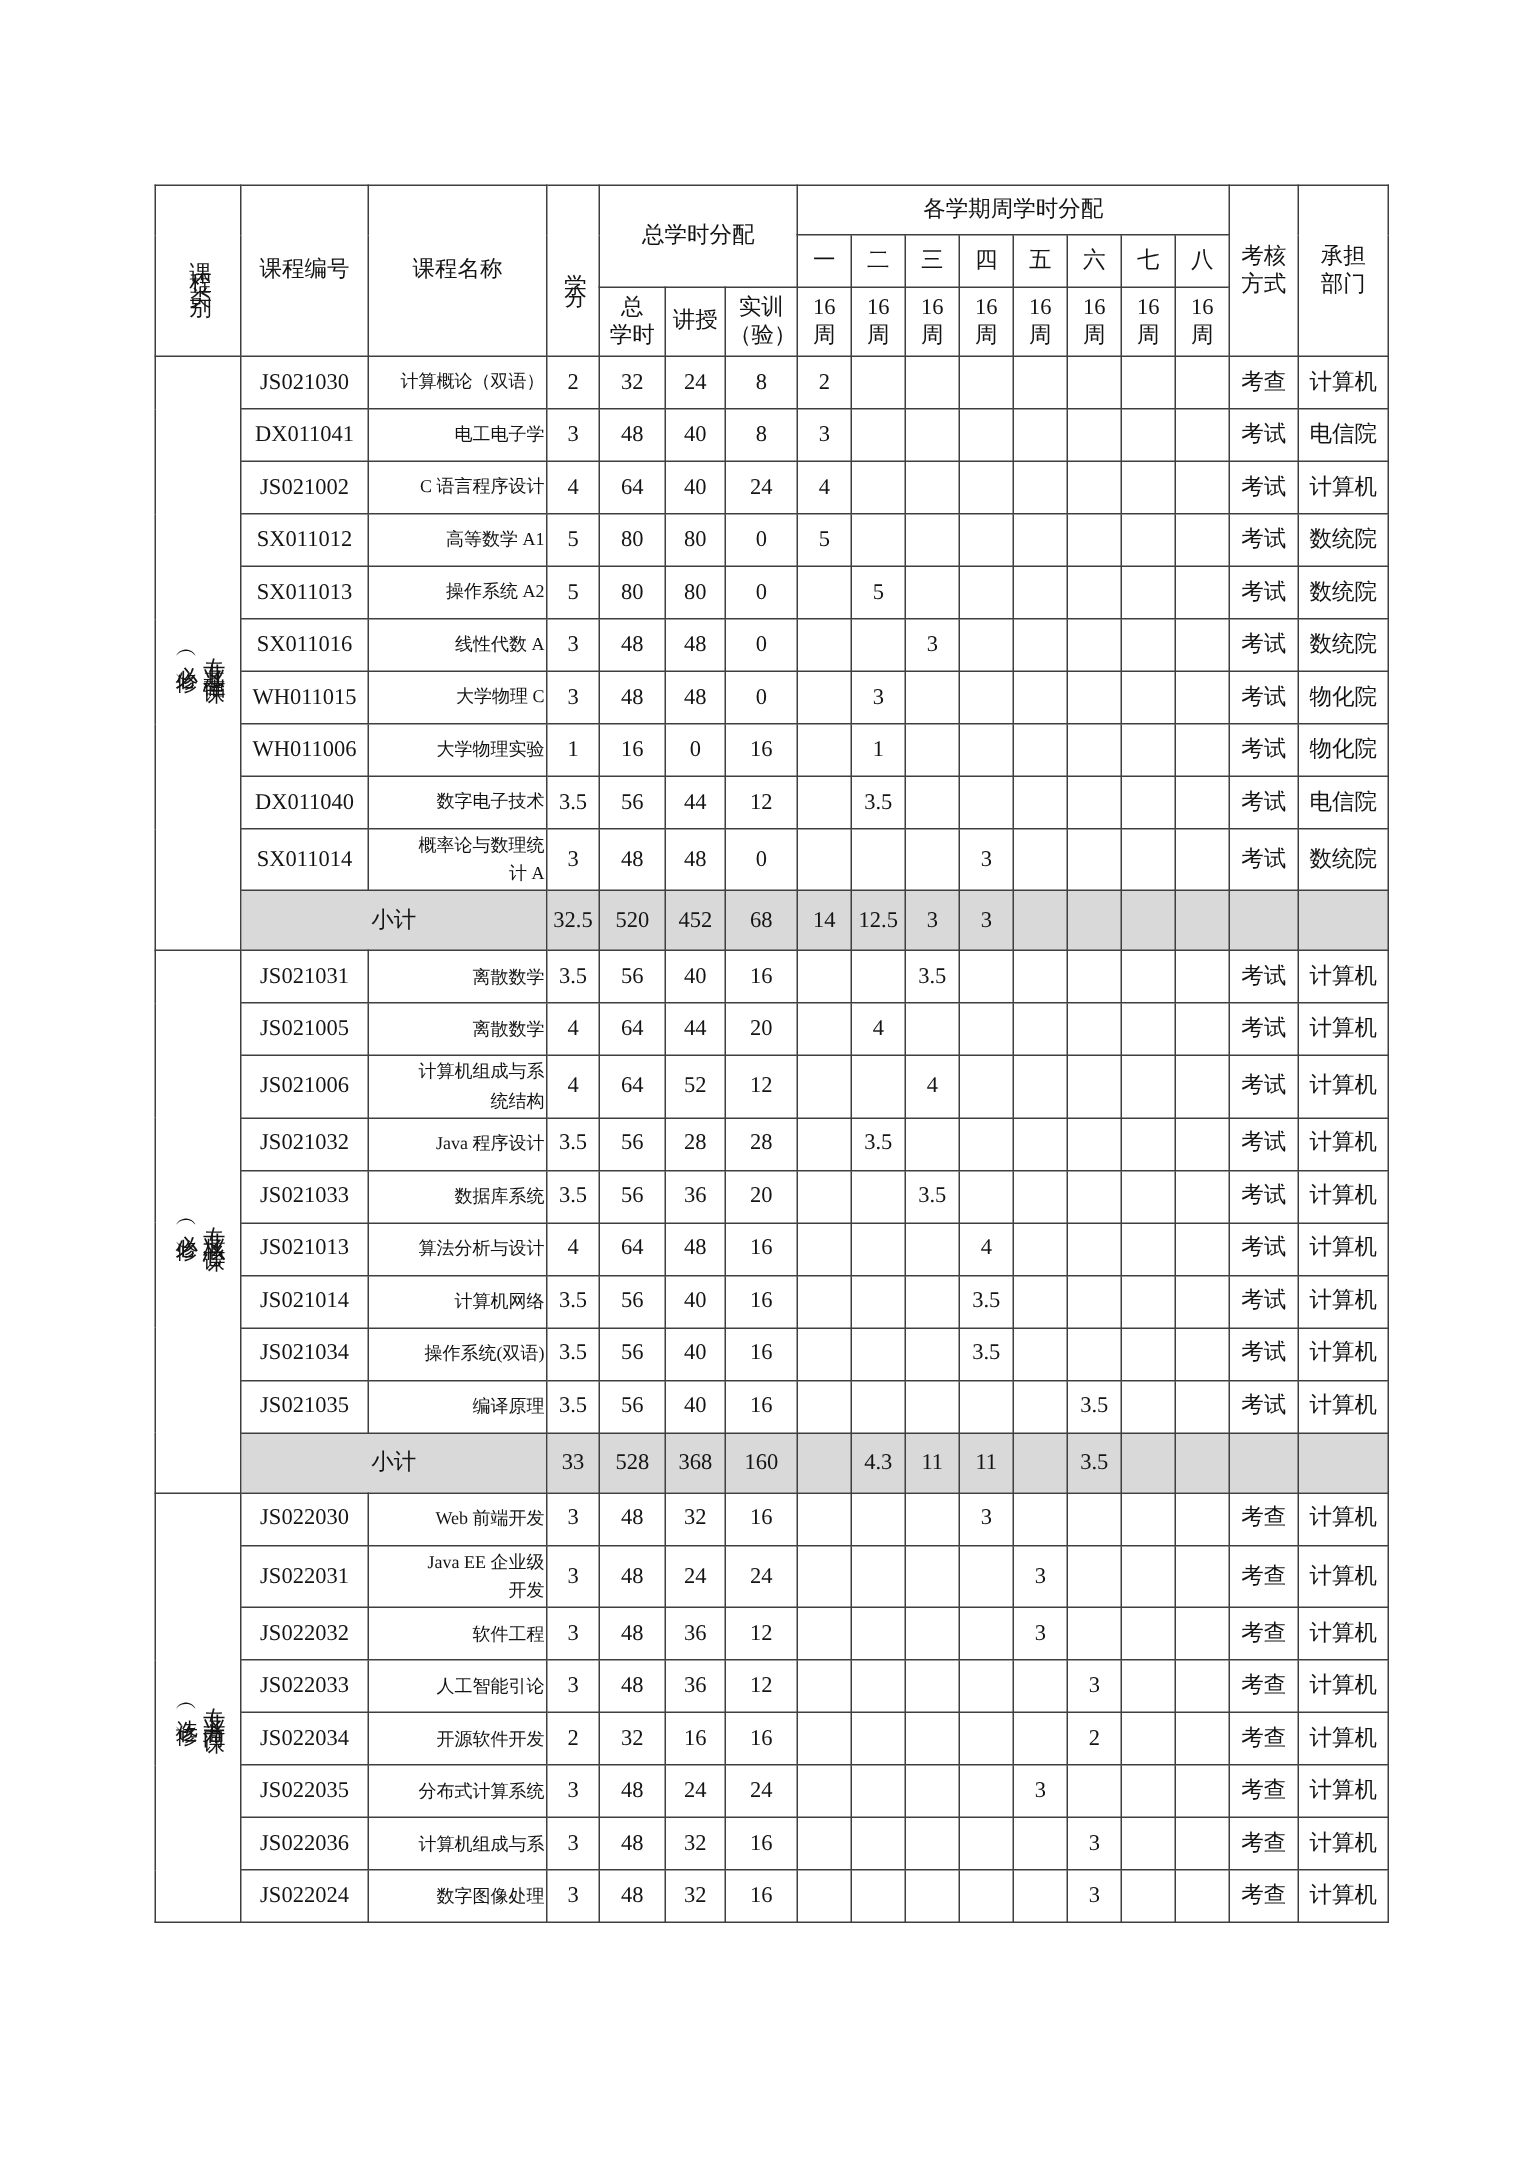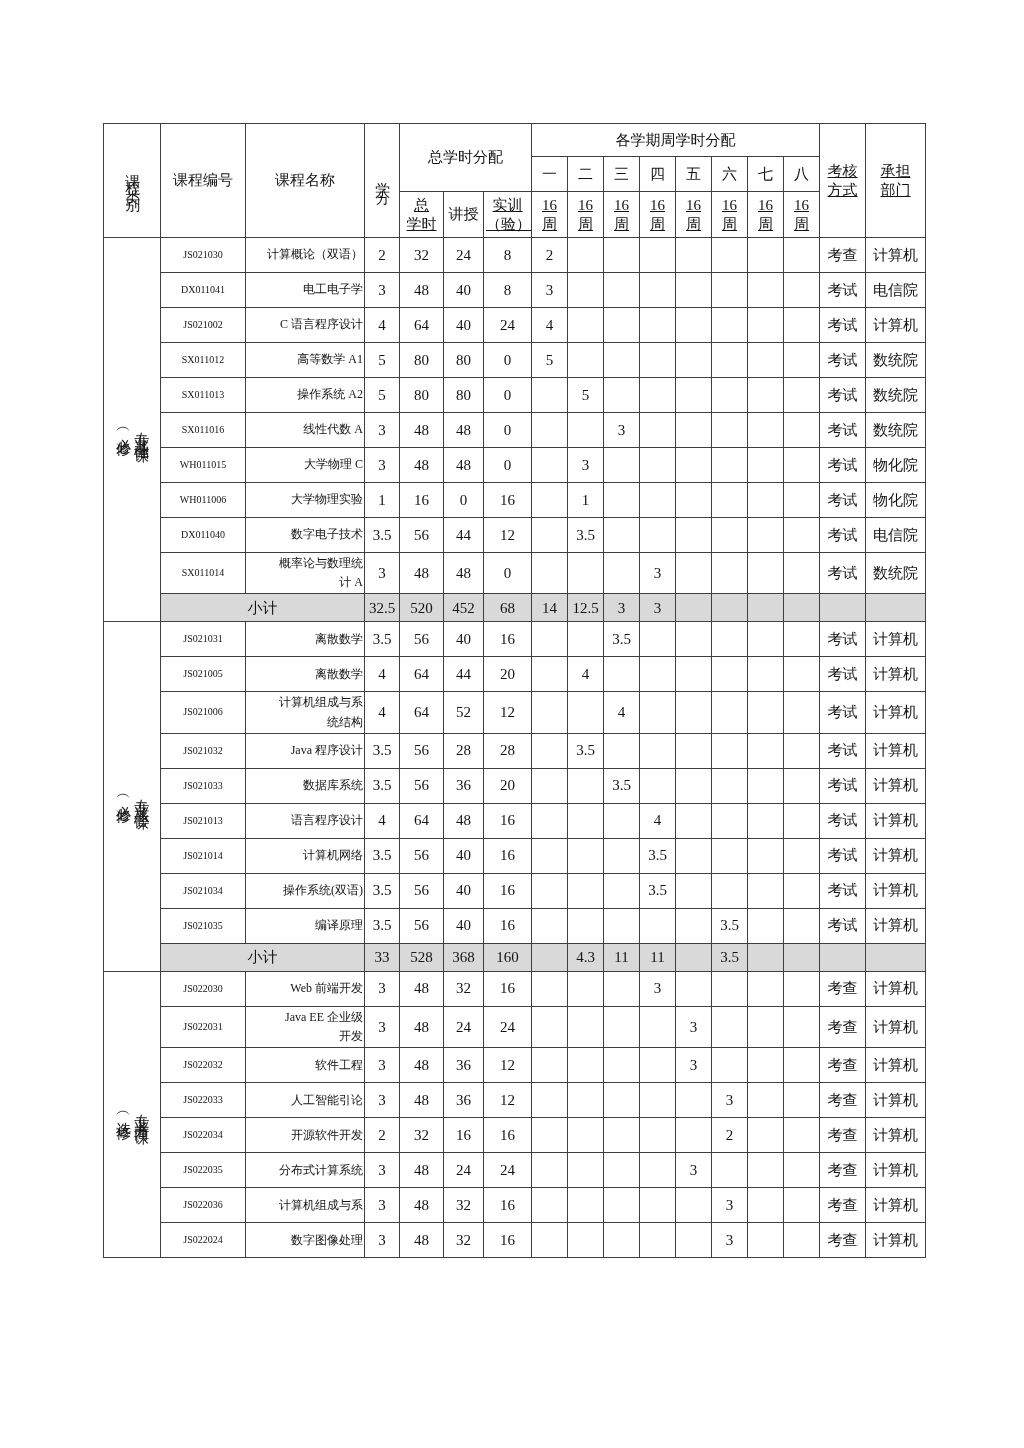--- a/index.html
+++ b/index.html
@@ -23,32 +23,32 @@
     vertical-align:middle;
     padding:1px 2px;
     font-weight:normal;
     line-height:1.25;
     overflow:hidden;
   }
   thead tr.h1{height:33px;}
   thead tr.h2{height:35px;}
   thead tr.h3{height:46px;}
   tbody tr.course-row{height:35px;}
-  tbody tr.subtotal-row{height:28px;}
+  tbody tr.subtotal-row{height:40px;}
   .subtotal-row td{background:var(--subtotal-bg,#d9d9d9);}
-  .pre{white-space:pre-line;text-decoration:underline;}
+  .pre{white-space:pre-line;}
   .name-cell{
     text-align:right;
     padding-left:4px;
     padding-right:1px;
     font-size:12px;
     line-height:1.6;
     white-space:pre-line;
   }
-  .code-cell{font-size:10px;}
+  .code-cell{font-size:15px;}
   .vtext{
     writing-mode:vertical-rl;
     text-orientation:mixed;
     display:inline-block;
     letter-spacing:4px;
     line-height:1.15;
   }
   .hvtext{letter-spacing:8px;}
   .cat-wrap{
     display:flex;
@@ -426,21 +426,21 @@
           <td class="num-cell"></td>
           <td class="num-cell"></td>
           <td class="num-cell"></td>
           <td class="num-cell"></td>
           <td class="num-cell"></td>
           <td class="num-cell">考试</td>
           <td class="num-cell">计算机</td>
         </tr>
         <tr class="course-row">
           <td class="code-cell">JS021013</td>
-          <td class="name-cell">语言程序设计</td>
+          <td class="name-cell">算法分析与设计</td>
           <td class="num-cell">4</td>
           <td class="num-cell">64</td>
           <td class="num-cell">48</td>
           <td class="num-cell">16</td>
           <td class="num-cell"></td>
           <td class="num-cell"></td>
           <td class="num-cell"></td>
           <td class="num-cell">4</td>
           <td class="num-cell"></td>
           <td class="num-cell"></td>

